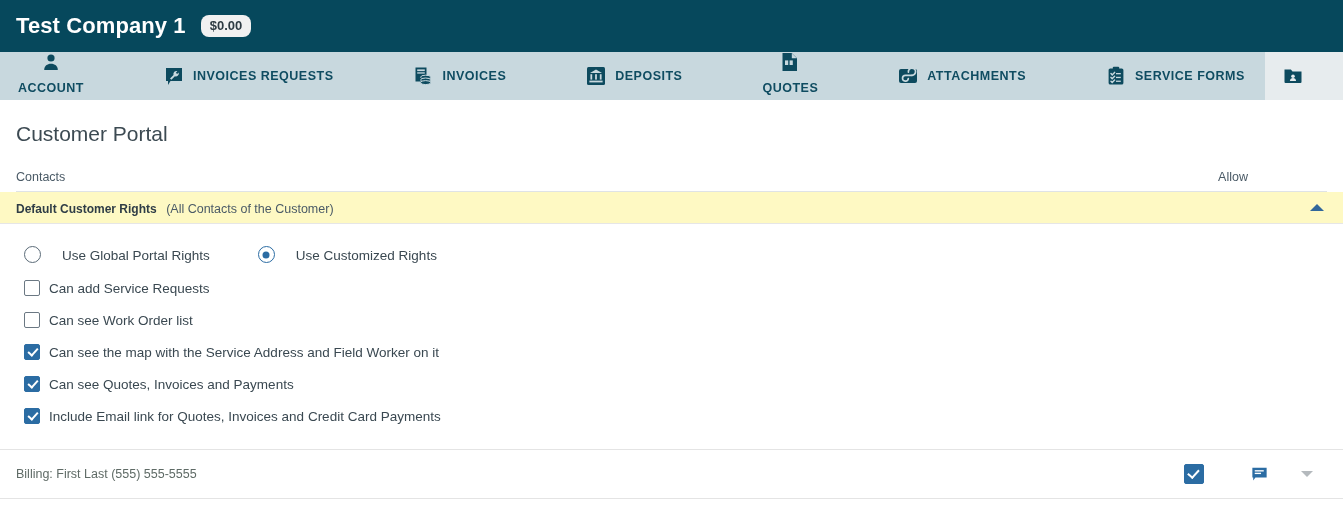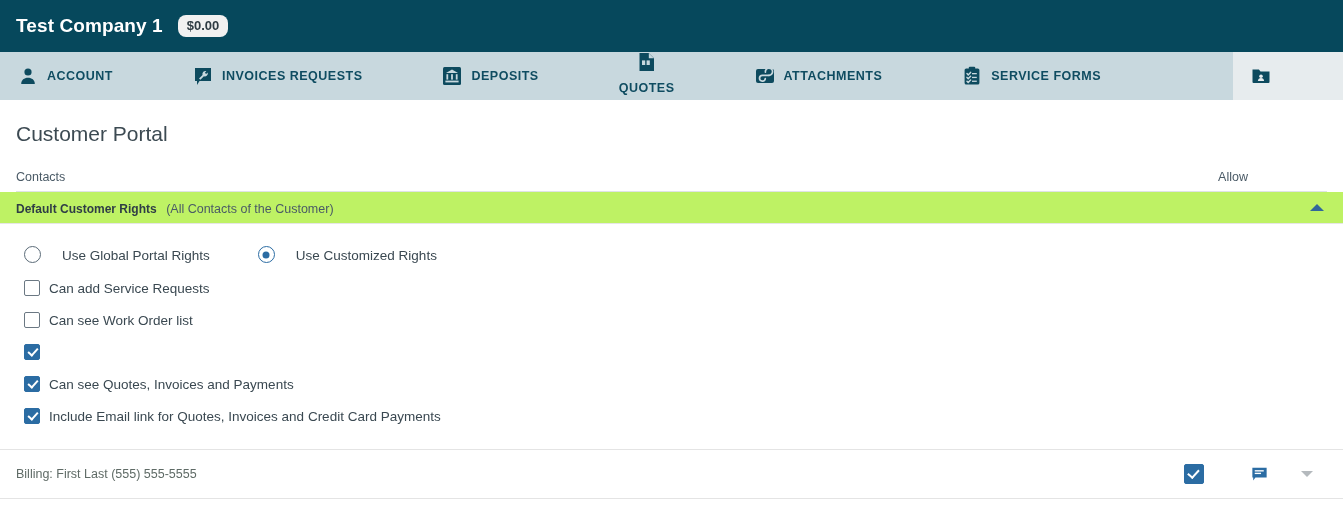--- a/index.html
+++ b/index.html
@@ -21,21 +21,21 @@
   .titlebar {
     height: 52px;
     background: #06485c;
     display: flex;
     align-items: center;
     padding: 0 0 0 16px;
     box-sizing: border-box;
   }
   .company-name {
     color: #ffffff;
-    font-size: 19px;
+    font-size: 22px;
     font-weight: bold;
     letter-spacing: 0.1px;
     white-space: nowrap;
   }
   .balance-badge {
     margin-left: 15px;
     background: #f1f1f1;
     color: #2e3b43;
     font-size: 13px;
     font-weight: bold;
@@ -75,21 +75,21 @@
     display: block;
     flex: none;
     color: #0d4a5e;
   }
   .nav-item.active {
     background: #e7ecee;
     margin-left: auto;
     padding-right: 72px;
   }
   
-  .nav-item.i-account { padding-right: 62px; }
+  .nav-item.i-account { padding-right: 62px; flex-direction: column; }
   .nav-item.i-service-requests { padding-right: 62px; }
   .nav-item.i-invoices { padding-right: 62px; }
   .nav-item.i-deposits { padding-right: 62px; }
   .nav-item.i-quotes { padding-right: 62px; flex-direction: column; }
   .nav-item.i-attachments { padding-right: 62px; }
   .nav-item.i-service-forms { padding-right: 20px; }
 
   
   .page {
     padding: 0 16px;
@@ -118,21 +118,21 @@
   .col-allow {
     font-size: 12.5px;
     color: #4a5a66;
     width: 180px;
     text-align: center;
     padding-right: 4px;
   }
 
   
   .group-row {
-    background: #bef264;
+    background: #fef9c3;
     border-bottom: 1px solid #e6e6e6;
     height: 32px;
     display: flex;
     align-items: center;
     justify-content: space-between;
     margin: 0 -16px;
     padding: 0 16px;
     box-sizing: border-box;
   }
   .group-title {
@@ -309,20 +309,33 @@
   <div class="nav-item i-service-requests">
     <span class="nav-ico">
       <svg viewBox="0 0 20 20" width="20" height="20">
         <path fill="currentColor" d="M2 2h16v13H6.5L4 19v-4H2z"></path>
         <path fill="#c8d8de" d="M13.4 5.1a3.1 3.1 0 0 0-3.9 3.8L6 12.4l1.4 1.4 3.5-3.5a3.1 3.1 0 0 0 3.8-3.9l-1.6 1.6-1.2-1.2z"></path>
       </svg>
     </span>
     <span class="nav-label">INVOICES REQUESTS</span>
   </div>
 
+  <div class="nav-item i-invoices">
+    <span class="nav-ico">
+      <svg viewBox="0 0 20 20" width="20" height="20">
+        <path fill="currentColor" d="M2.5 1.5h11v14h-11z"></path>
+        <rect x="4.2" y="3.4" width="7.6" height="1.7" fill="#c8d8de"></rect>
+        <rect x="4.2" y="6.3" width="7.6" height="1.3" fill="#c8d8de"></rect>
+        <ellipse cx="12.6" cy="11.2" rx="5" ry="2" fill="currentColor" stroke="#c8d8de" stroke-width="1"></ellipse>
+        <ellipse cx="12.6" cy="14" rx="5" ry="2" fill="currentColor" stroke="#c8d8de" stroke-width="1"></ellipse>
+        <ellipse cx="12.6" cy="16.6" rx="5" ry="2" fill="currentColor" stroke="#c8d8de" stroke-width="1"></ellipse>
+      </svg>
+    </span>
+    <span class="nav-label">INVOICES</span>
+  </div>
 
   <div class="nav-item i-deposits">
     <span class="nav-ico">
       <svg viewBox="0 0 20 20" width="20" height="20">
         <rect x="1" y="1" width="18" height="18" rx="1.5" fill="currentColor"></rect>
         <path d="M10 3.6 16 7H4z" fill="#c8d8de"></path>
         <rect x="4.4" y="8.2" width="1.8" height="5.4" fill="#c8d8de"></rect>
         <rect x="9.1" y="8.2" width="1.8" height="5.4" fill="#c8d8de"></rect>
         <rect x="13.8" y="8.2" width="1.8" height="5.4" fill="#c8d8de"></rect>
         <rect x="3.4" y="14.6" width="13.2" height="1.8" fill="#c8d8de"></rect>
@@ -418,20 +431,21 @@
       <span class="opt-label">Can add Service Requests</span>
     </label>
 
     <label class="check-row">
       <span class="cbox"></span>
       <span class="opt-label">Can see Work Order list</span>
     </label>
 
     <label class="check-row">
       <span class="cbox checked"></span>
+      <span class="opt-label">Can see the map with the Service Address and Field Worker on it</span>
     </label>
 
     <label class="check-row">
       <span class="cbox checked"></span>
       <span class="opt-label">Can see Quotes, Invoices and Payments</span>
     </label>
 
     <label class="check-row">
       <span class="cbox checked"></span>
       <span class="opt-label">Include Email link for Quotes, Invoices and Credit Card Payments</span>

